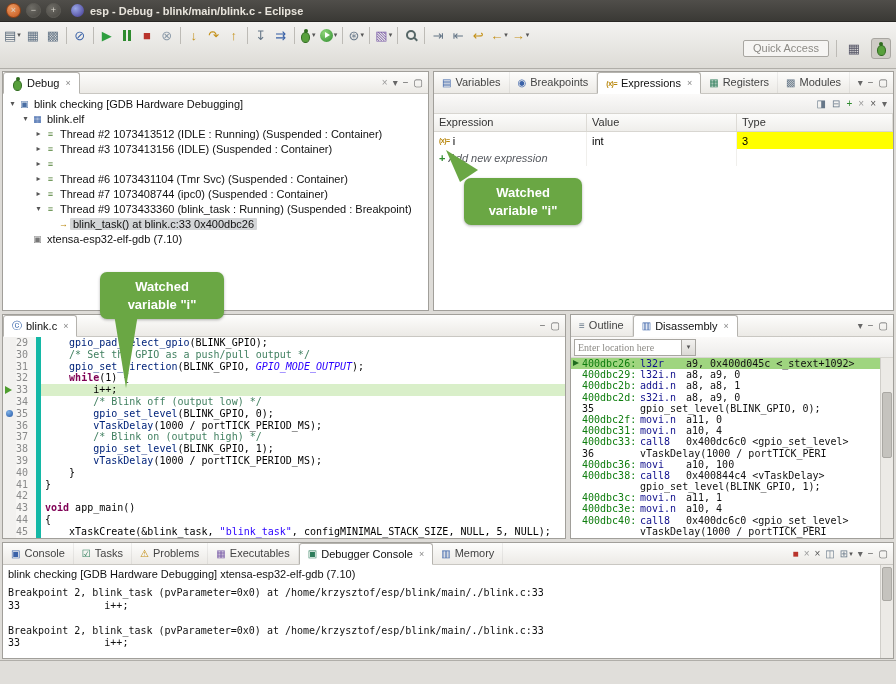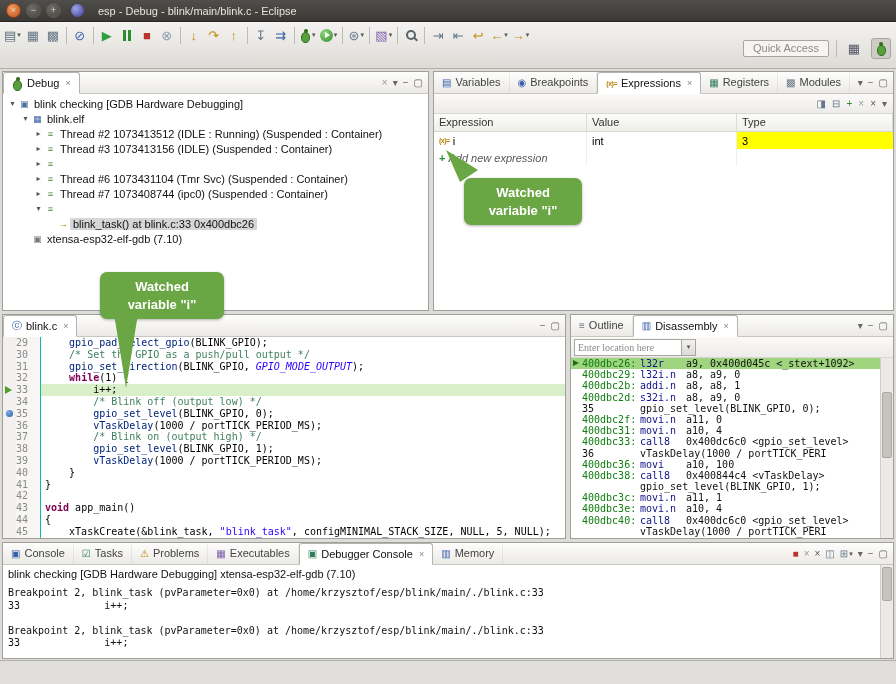--- a/index.html
+++ b/index.html
@@ -6,21 +6,21 @@
   html,body{width:896px;height:684px;overflow:hidden;}
   body{font-family:"Liberation Sans",sans-serif;background:#d6d4d0;font-size:11px;}
   .screen{position:relative;width:896px;height:684px;background:#dedcd8;overflow:hidden;}
 
   
   .titlebar{position:absolute;left:0;top:0;right:0;height:22px;background:linear-gradient(#504e4a,#3a3935);display:flex;align-items:center;padding:0 6px;gap:6px;border-bottom:1px solid #282724;}
   .winbtns{display:flex;gap:5px;align-items:center;}
   .winbtn{width:15px;height:15px;border-radius:50%;background:radial-gradient(circle at 35% 30%,#6e6c66,#474540);border:1px solid #5f5d57;color:#d8d4cc;font-size:9px;line-height:13px;text-align:center;cursor:default;}
   .winbtn.close{background:radial-gradient(circle at 35% 30%,#ee9a60,#c2561d);border-color:#8f4014;}
   .app-icon{width:13px;height:13px;border-radius:50%;background:radial-gradient(circle at 35% 35%,#9aa7e8,#3f358d);margin-left:4px;}
-  .title-text{color:#e8e4dc;font-size:11px;font-weight:normal;margin-left:8px;white-space:nowrap;}
+  .title-text{color:#e8e4dc;font-size:11px;font-weight:bold;margin-left:0;white-space:nowrap;}
 
   
   .toolbar{position:absolute;left:0;top:22px;right:0;height:47px;background:linear-gradient(#f4f3f1,#dddbd6);border-bottom:1px solid #b0aea9;}
   .tb-row{display:flex;align-items:center;height:26px;padding:1px 2px;}
   .tbbtn{height:21px;min-width:20px;display:inline-flex;align-items:center;justify-content:center;padding:0 2px;border-radius:3px;}
   .tbbtn .g{font-size:13px;line-height:1;}
   .dd{font-size:7px;color:#555;margin-left:1px;}
   .tb-sep{width:1px;height:17px;background:#bdbbb6;margin:0 3px;}
   .tb-right{position:absolute;right:5px;top:16px;display:flex;align-items:center;gap:7px;height:20px;}
   .quick-access{border:1px solid #a8a6a1;background:#f6f5f3;color:#8c8a85;font-size:11px;padding:1px 9px 2px;border-radius:2px;}
@@ -71,21 +71,21 @@
   .cell{padding:0 5px;display:flex;align-items:center;gap:3px;border-right:1px solid #f0efec;overflow:hidden;}
   .cell.nogrid{border-right:none;}
   .wicon{font-size:7px;font-weight:bold;color:#b8860b;letter-spacing:-0.5px;}
   .addrow .plus{color:#2e8b2e;font-weight:bold;font-size:11px;}
   .addrow .txt{font-style:italic;color:#55585e;}
 
   
   .editor-body{flex:1;overflow:hidden;font-family:"DejaVu Sans Mono",monospace;font-size:10px;background:#fff;}
   .cline{display:flex;height:11.8px;line-height:11.8px;white-space:pre;}
   .ann{width:13px;flex:none;background:#f2f1ef;position:relative;}
-  .lnum{width:25px;flex:none;background:#f7f6f4;color:#8a8a8a;text-align:center;padding-right:16px;border-right:1px solid #14b8a6;}
+  .lnum{width:25px;flex:none;background:#f7f6f4;color:#8a8a8a;text-align:center;padding-right:16px;border-right:5px solid #14b8a6;}
   .ltxt{flex:1;padding-left:4px;}
   .cline.cur .ltxt{background:#d9efc9;}
   .arrow-ip{position:absolute;left:2px;top:2px;width:0;height:0;border-left:7px solid #4f9e2f;border-top:4px solid transparent;border-bottom:4px solid transparent;}
   .bp-dot{position:absolute;left:3px;top:2px;width:7px;height:7px;border-radius:50%;background:radial-gradient(circle at 35% 30%,#7fb2e8,#2456a4);}
   .tk-plain{color:#000;} .tk-comment{color:#3f7f5f;} .tk-kw{color:#7f0055;font-weight:bold;}
   .tk-str{color:#2a00ff;} .tk-macro{color:#2a00ff;font-style:italic;} .tk-func{color:#00237a;}
 
   
   .disasm-toolbar{height:21px;min-height:21px;background:linear-gradient(#fbfaf9,#edecea);border-bottom:1px solid #d8d6d1;display:flex;align-items:center;padding:1px 3px;}
   .loc-combo{display:flex;align-items:stretch;border:1px solid #a8a6a1;background:#fff;height:17px;}
@@ -280,20 +280,21 @@
           <span class="tlabel">Thread #6 1073431104 (Tmr Svc) (Suspended : Container)</span>
         </div>
         <div class="trow" style="padding-left: 30px;">
           <span class="twist">▸</span>
           <span class="ticon" style="color: rgb(74, 124, 47);">≡</span>
           <span class="tlabel">Thread #7 1073408744 (ipc0) (Suspended : Container)</span>
         </div>
         <div class="trow" style="padding-left: 30px;">
           <span class="twist">▾</span>
           <span class="ticon" style="color: rgb(74, 124, 47);">≡</span>
+          <span class="tlabel">Thread #9 1073433360 (blink_task : Running) (Suspended : Breakpoint)</span>
         </div>
         <div class="trow selected" style="padding-left: 43px;">
           <span class="twist"></span>
           <span class="ticon" style="color: rgb(184, 134, 11);">→</span>
           <span class="tlabel">blink_task() at blink.c:33 0x400dbc26</span>
         </div>
         <div class="trow" style="padding-left: 17px;">
           <span class="twist"></span>
           <span class="ticon" style="color: rgb(119, 119, 119);">▣</span>
           <span class="tlabel">xtensa-esp32-elf-gdb (7.10)</span>

